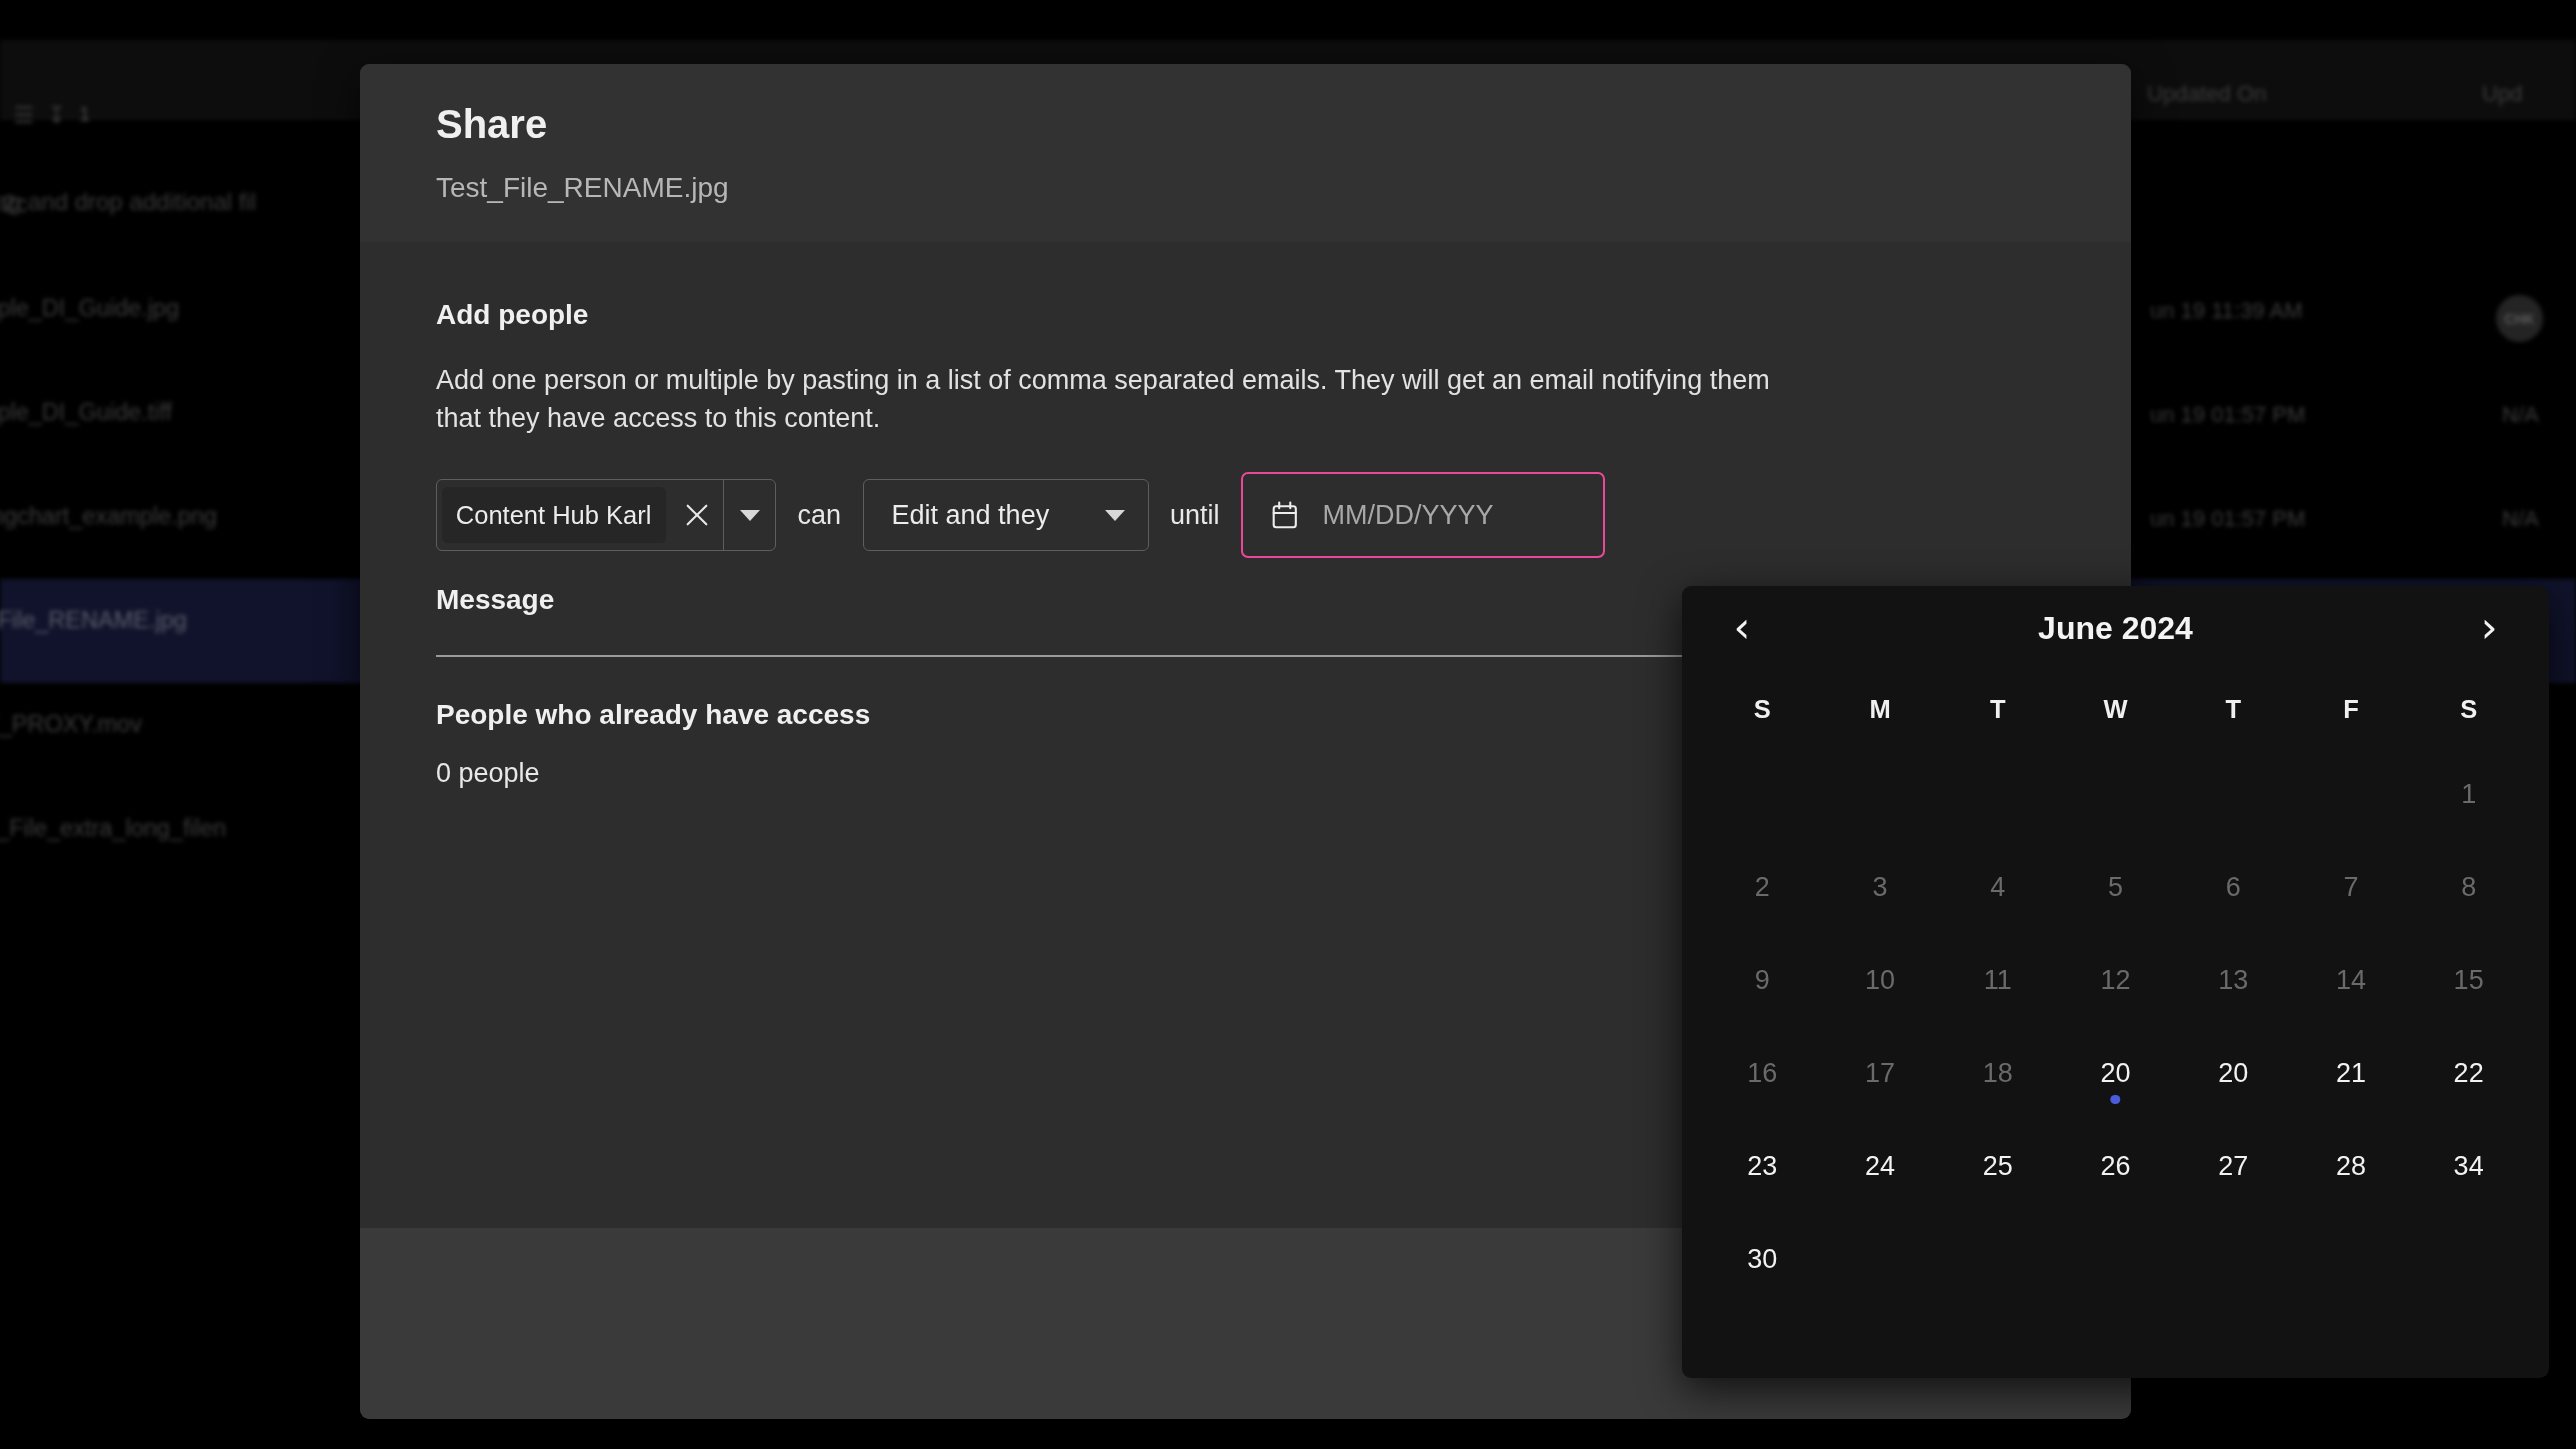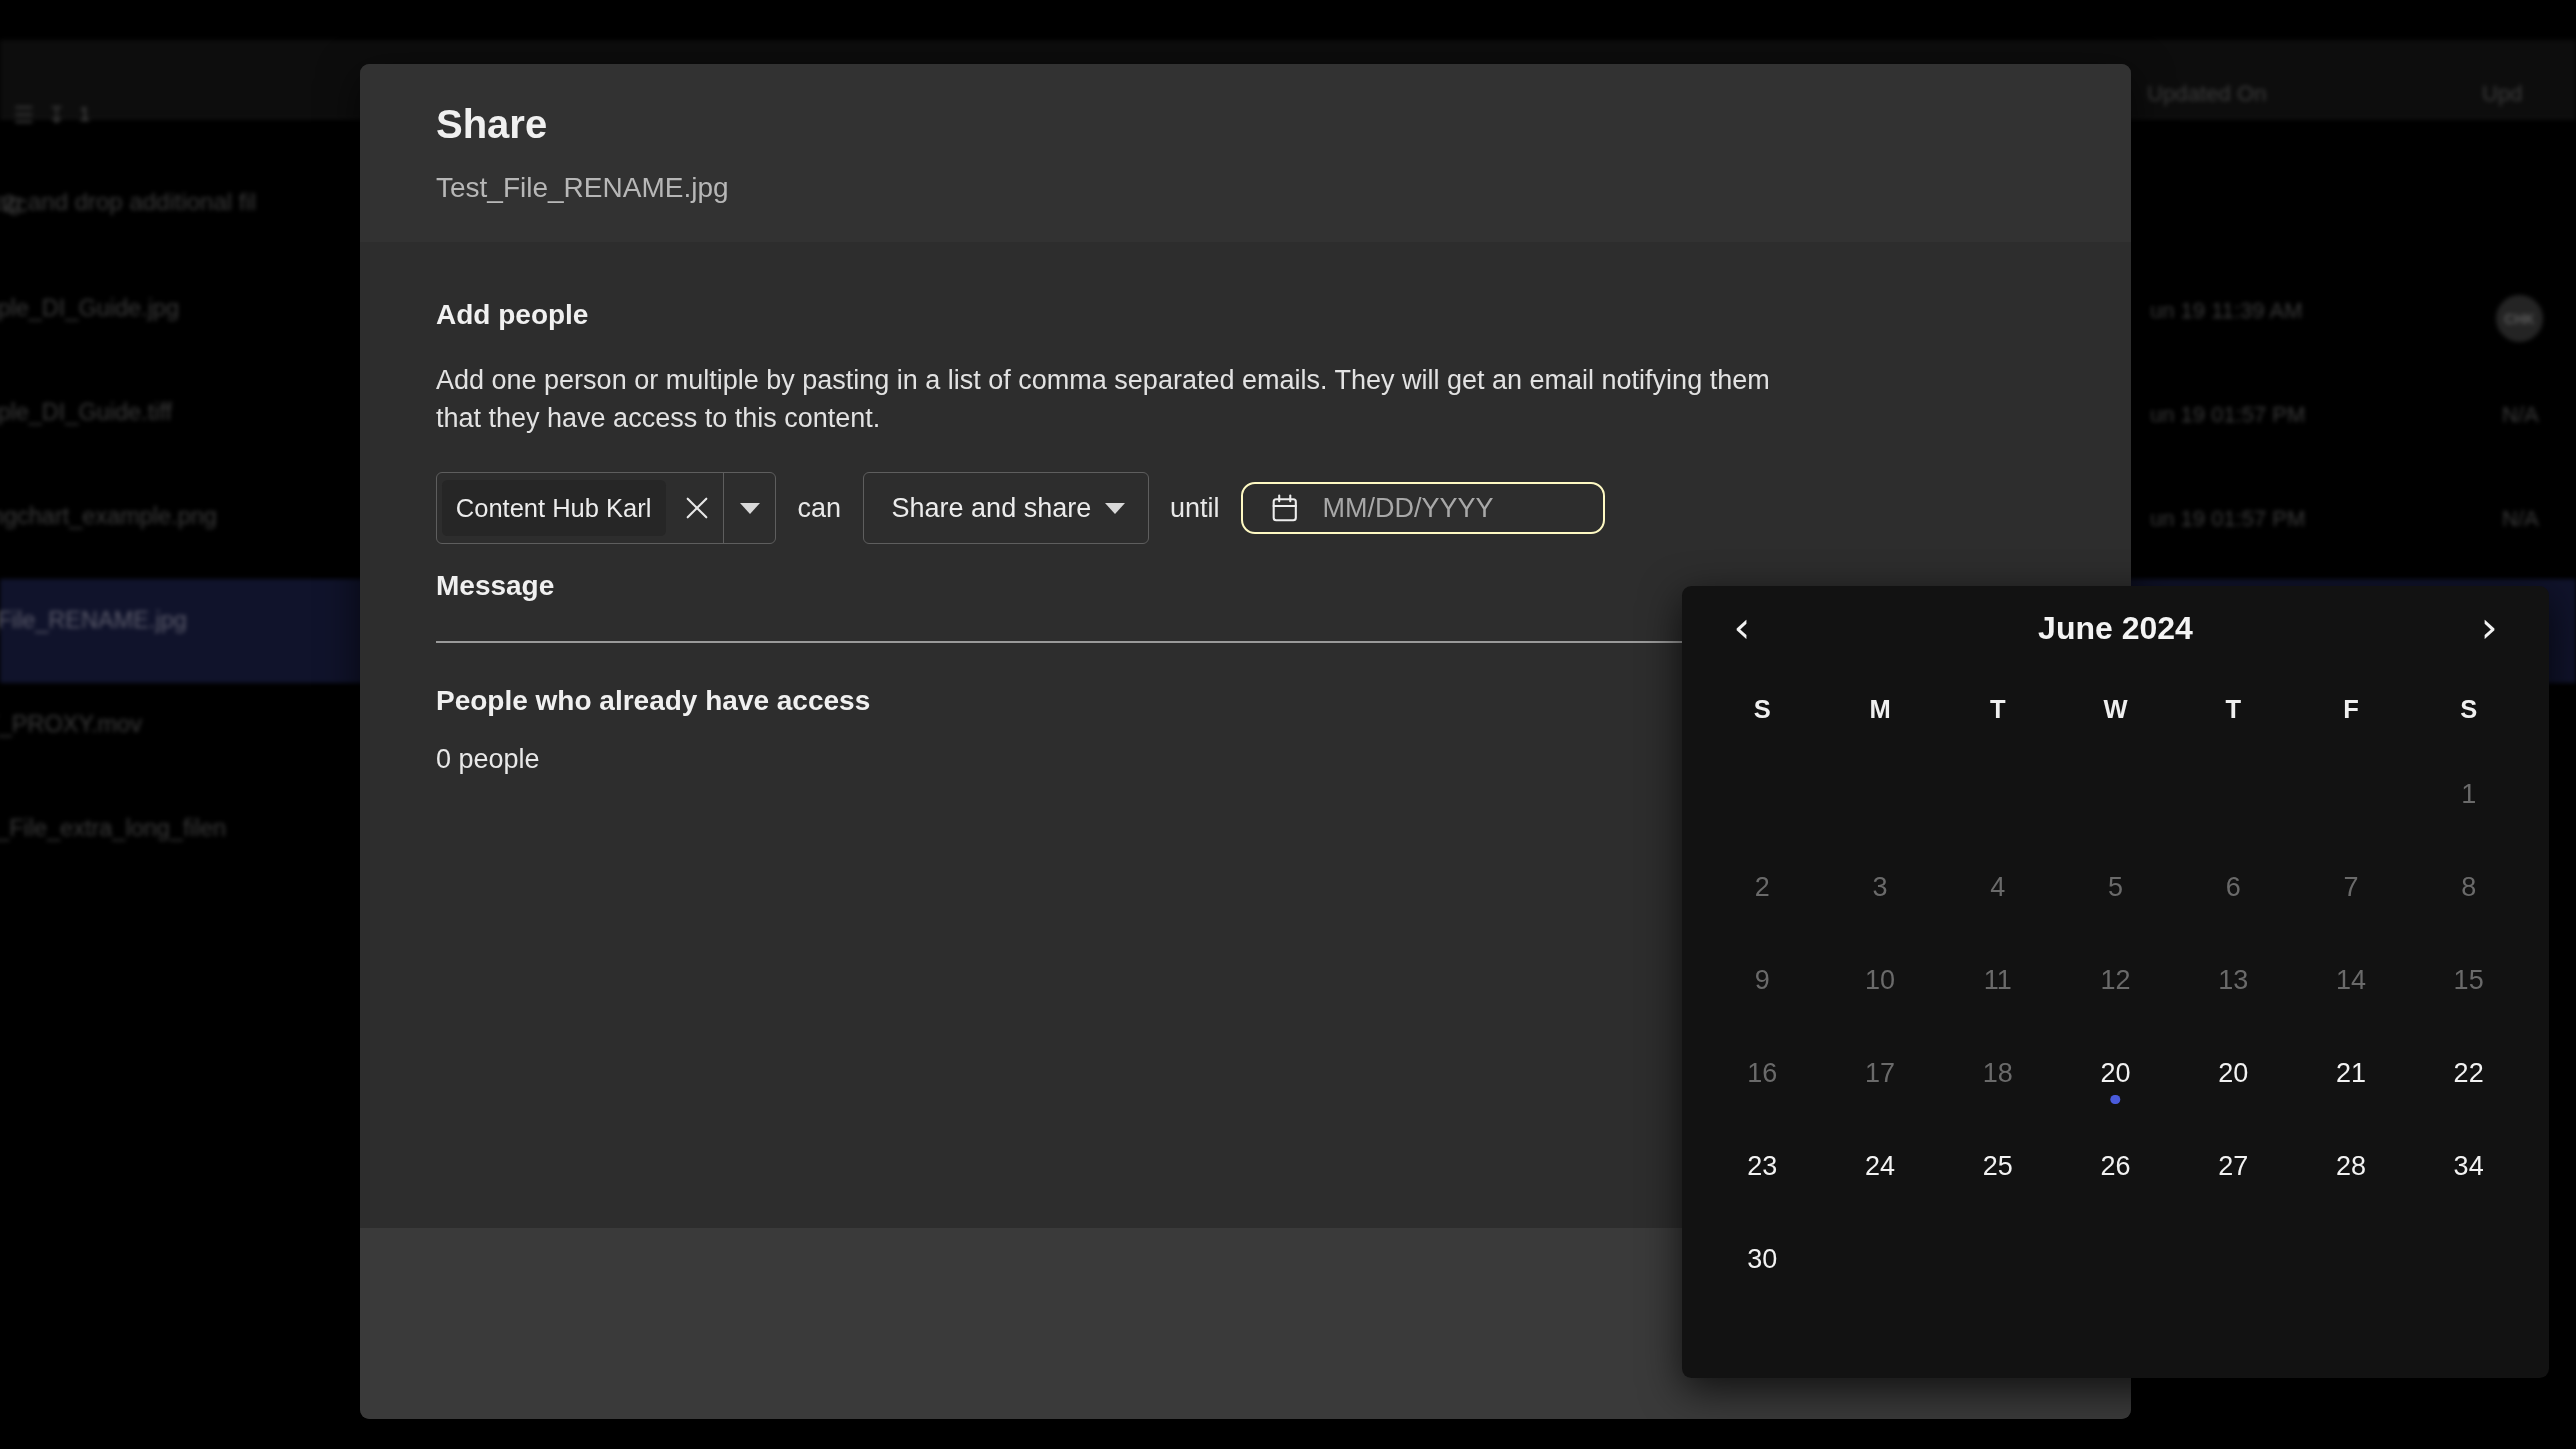--- a/index.html
+++ b/index.html
@@ -145,22 +145,22 @@
   }
   #permission-select {
     width:286px; height:72px;
     border:0.7px solid #5e5e5e; border-radius:6px;
     background:#2d2d2d;
     display:flex; align-items:center; justify-content:space-between;
     padding:0 23px 0 28px;
   }
   #permission-label { color:#ececec; font-size:27px; }
   #until-date-field {
-    width:364px; height:52px;
-    border:2px solid #fef9c3; border-radius:14px;
+    width:364px; height:86px;
+    border:2px solid #ec4899; border-radius:7px;
     background:#2d2d2d;
     display:flex; align-items:center;
     padding:0 0 0 27px;
   }
   #calendar-icon { width:29.5px; height:31px; flex:0 0 auto; }
   #date-placeholder {
     margin-left:23px; color:#a8a8a8; font-size:27px;
   }
 
   
@@ -302,21 +302,21 @@
           </svg>
         </div>
         <div id="people-caret">
           <span class="caret-down"></span>
         </div>
       </div>
 
       <span class="row-word">can</span>
 
       <div id="permission-select">
-        <span id="permission-label">Share and share</span>
+        <span id="permission-label">Edit and they</span>
         <span class="caret-down"></span>
       </div>
 
       <span class="row-word">until</span>
 
       <div id="until-date-field">
         <svg id="calendar-icon" viewBox="0 0 24 25" fill="none" stroke="#ededed" stroke-width="1.7" stroke-linecap="round">
           <rect x="3" y="5" width="18" height="17" rx="2"></rect>
           <line x1="3" y1="10.5" x2="21" y2="10.5"></line>
           <line x1="7.5" y1="2" x2="7.5" y2="6.5"></line>

